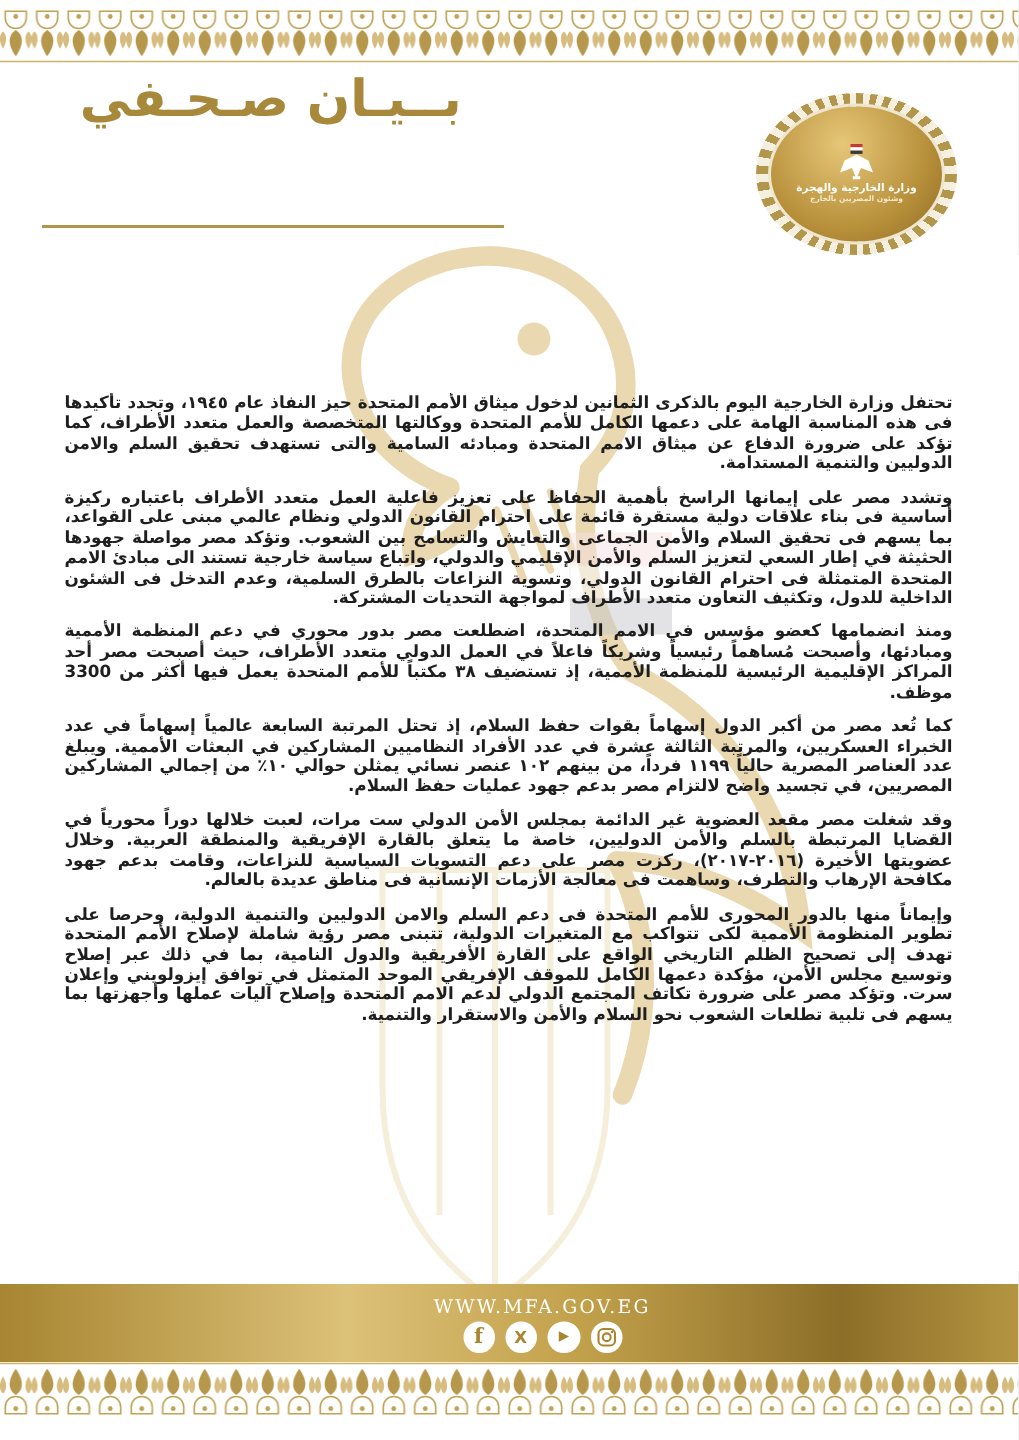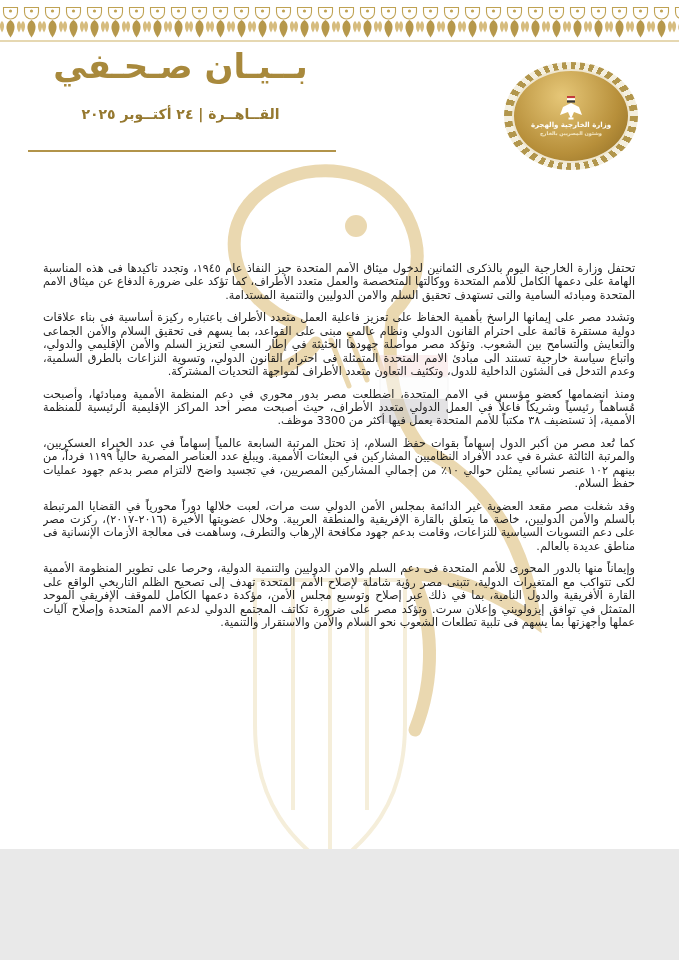--- a/index.html
+++ b/index.html
@@ -1,16 +1,16 @@
 <!DOCTYPE html>
 <html lang="ar"><head>
 <meta charset="utf-8">
 <style>
   html,body{margin:0;padding:0;background:#e9e9e9;}
-  .page{position:relative;width:679px;height:849px;background:#ffffff;overflow:hidden;
+  .page{position:relative;width:679px;height:960px;background:#ffffff;overflow:hidden;
         font-family:"DejaVu Sans",sans-serif;margin:0 auto;}
   
   .border-top{position:absolute;left:0;top:6px;z-index:4;}
   .border-bottom{position:absolute;left:0;top:908px;transform:scaleY(-1);z-index:4;}
   
   .press-label{position:absolute;left:38px;top:46px;width:285px;text-align:center;
                font-size:34px;font-weight:bold;color:#a8893c;direction:rtl;letter-spacing:0px;}
   .dateline{position:absolute;left:38px;top:106px;width:285px;text-align:center;
             font-size:14px;font-weight:bold;color:#95782f;direction:rtl;}
   .header-rule{position:absolute;left:28px;top:150px;width:308px;height:2px;background:#b2944a;}
@@ -22,21 +22,21 @@
         background:radial-gradient(circle at 42% 28%,#e6c778,#b78f3a 62%,#8c6a24);
         border:2px solid #efe6cf;display:flex;flex-direction:column;align-items:center;
         justify-content:center;gap:1px;}
   .seal-line1{font-size:7px;font-weight:bold;color:#ffffff;direction:rtl;line-height:1.1;}
   .seal-line2{font-size:5px;font-weight:bold;color:#f4e9c9;direction:rtl;line-height:1.1;}
   
   .headline{position:absolute;left:26px;right:26px;top:206px;text-align:center;
             font-size:20px;font-weight:bold;color:#bd2429;direction:rtl;z-index:2;line-height:1.3;}
   
   .body-text{position:absolute;left:43px;right:44px;top:262px;height:592px;overflow:hidden;
-             direction:rtl;text-align:justify;font-size:11.2px;font-weight:normal;color:#1e1e1e;
+             direction:rtl;text-align:justify;font-size:11.2px;font-weight:bold;color:#1e1e1e;
              line-height:1.2;z-index:2;}
   .body-text p{margin:0 0 9px 0;}
   
   .watermark{position:absolute;left:135px;top:150px;z-index:1;opacity:.5;}
   
   .footer-bar{position:absolute;left:0;top:856px;width:679px;height:52px;z-index:3;
         background:linear-gradient(90deg,#a78531 0%,#dcc178 33%,#c2a14b 55%,#8d6e28 80%,#bb9c46 100%);
         display:flex;flex-direction:column;align-items:center;justify-content:center;gap:3px;padding-left:22px;}
   .footer-url{font-family:"DejaVu Serif",serif;font-size:12.5px;color:#ffffff;letter-spacing:1.5px;}
   .social-row{display:flex;gap:7px;}
@@ -59,21 +59,20 @@
         <path d="M10.5 14 c4.8 3 6 9 0 17.5 c-6 -8.5 -4.8 -14.5 0 -17.5 z" fill="#b6984c"></path>
         <path d="M2 15 c2.5 2 3 6.5 0 11.5 c-3 -5 -2.5 -9.5 0 -11.5 z" fill="#cfb068" opacity=".85"></path>
         <path d="M19 15 c2.5 2 3 6.5 0 11.5 c-3 -5 -2.5 -9.5 0 -11.5 z" fill="#cfb068" opacity=".85"></path>
       </pattern>
     </defs>
     <rect width="679" height="34" fill="url(#lotusTop)"></rect>
     <rect y="34.5" width="679" height="1" fill="#cdb267"></rect>
   </svg>
 
   <div class="press-label">بــيـان صـحـفي</div>
-  <div class="dateline">القــاهــرة | ٢٤ أكتــوبر ٢٠٢٥</div>
   <div class="header-rule"></div>
 
   <div class="seal">
     <div class="seal-inner">
       <svg width="30" height="26" viewBox="0 0 30 26">
         <rect x="11" y="1" width="8" height="2.2" fill="#c23b3b"></rect>
         <rect x="11" y="3.2" width="8" height="2.2" fill="#ffffff"></rect>
         <rect x="11" y="5.4" width="8" height="2.2" fill="#3a3a3a"></rect>
         <path d="M15 8 L7 12 L4 20 L12 17 L15 24 L18 17 L26 20 L23 12 Z" fill="#ffffff"></path>
         <rect x="12.5" y="22.5" width="5" height="2" fill="#ffffff"></rect>

